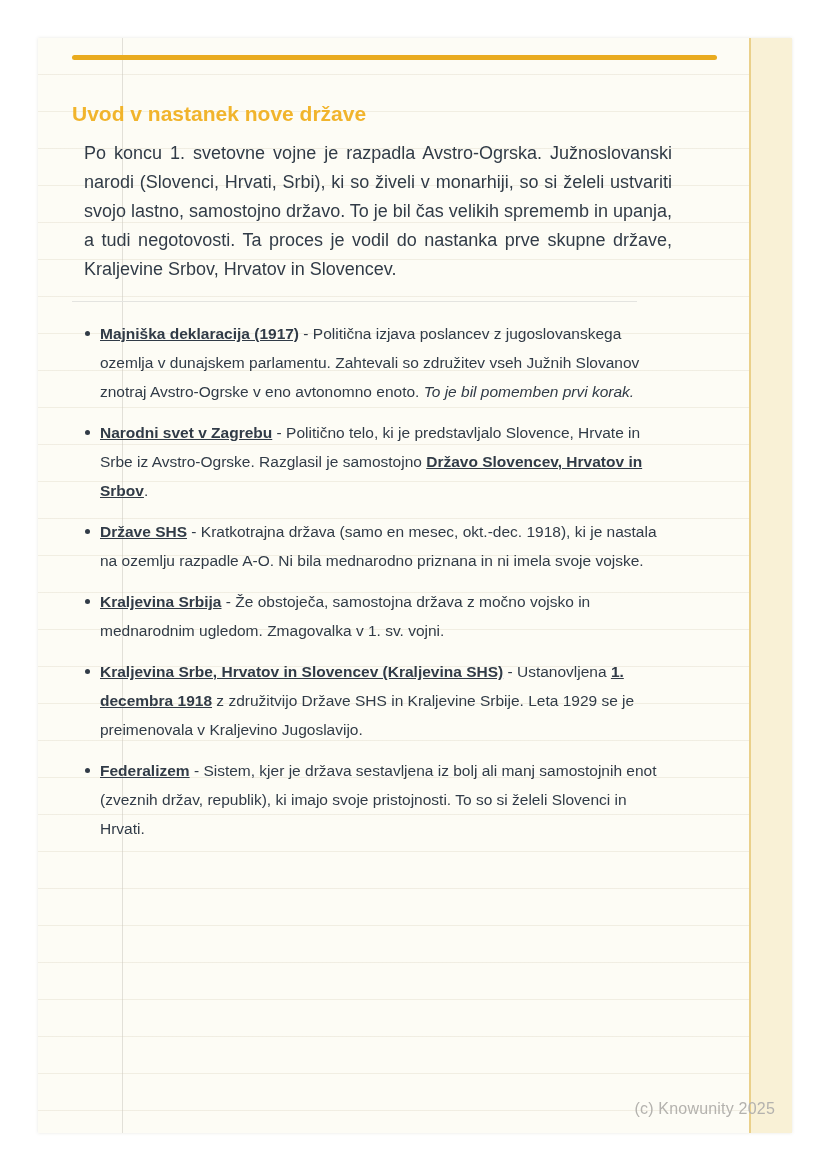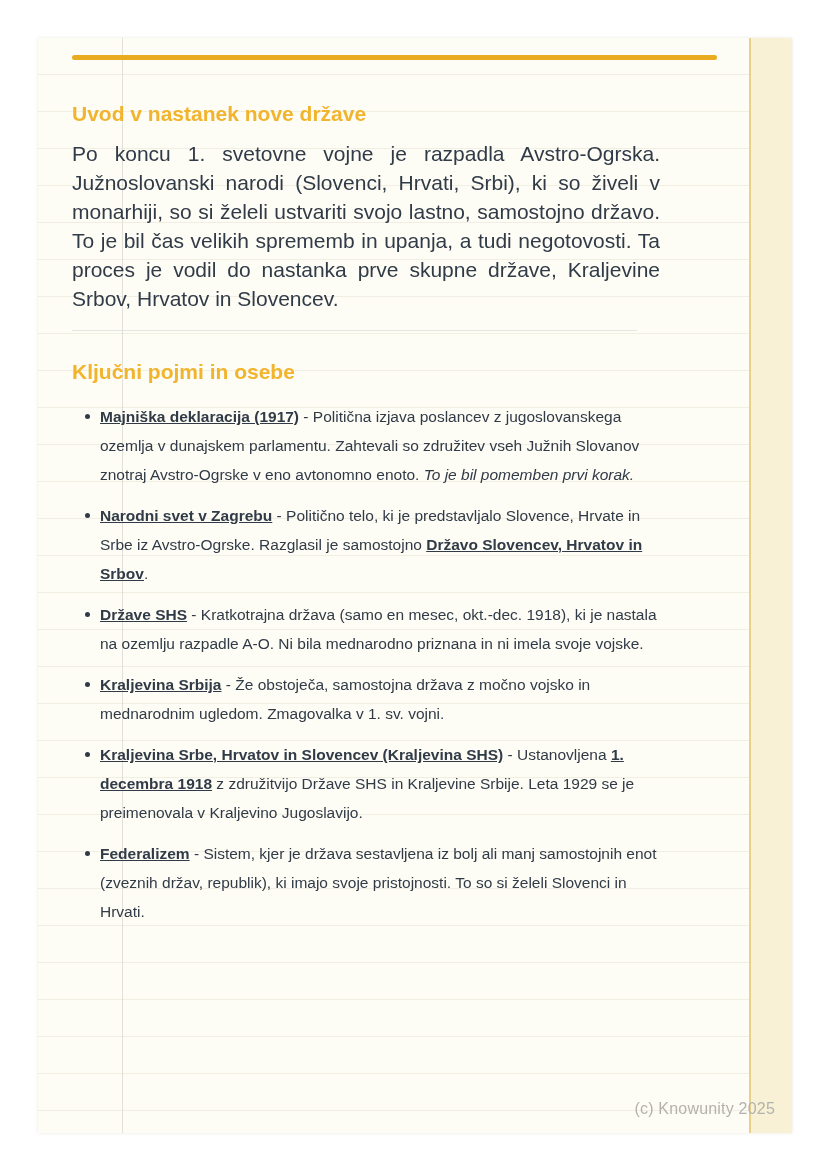--- a/index.html
+++ b/index.html
@@ -40,22 +40,22 @@
     width:645px;height:5px;border-radius:3px;margin-top:17px;
     background:var(--title-color,#E9AB1F);
   }
   .section-heading{
     margin:0;font-size:21px;line-height:26px;font-weight:700;
     color:var(--heading-color,#F1B42C);
   }
   .h-intro{margin-top:41px;}
   .h-terms{margin-top:28px;}
   .intro-paragraph{
-    margin:12px 0 0 0;max-width:588px;
-    font-size:21px;line-height:29px;text-align:justify;
+    margin:12px 0 0 12px;max-width:588px;
+    font-size:18px;line-height:29px;text-align:justify;
   }
   .section-divider{
     width:565px;height:1px;margin-top:17px;
     background:var(--divider,#E4E4E0);
   }
   .terms-list{
     margin:17px 0 0 0;padding:0;list-style:none;max-width:592px;
     font-size:15.5px;line-height:29px;
   }
   .terms-list li{
@@ -81,21 +81,20 @@
   <div class="paper-stripe"></div>
 
   <div class="content">
     <div class="title-rule"></div>
 
     <h2 class="section-heading h-intro">Uvod v nastanek nove države</h2>
     <p class="intro-paragraph">Po koncu 1. svetovne vojne je razpadla Avstro-Ogrska. Južnoslovanski narodi (Slovenci, Hrvati, Srbi), ki so živeli v monarhiji, so si želeli ustvariti svojo lastno, samostojno državo. To je bil čas velikih sprememb in upanja, a tudi negotovosti. Ta proces je vodil do nastanka prve skupne države, Kraljevine Srbov, Hrvatov in Slovencev.</p>
 
     <div class="section-divider"></div>
 
-    <h2 class="section-heading h-terms">Ključni pojmi in osebe</h2>
     <ul class="terms-list">
         <li><b>Majniška deklaracija (1917)</b><span> - Politična izjava poslancev z jugoslovanskega ozemlja v dunajskem parlamentu. Zahtevali so združitev vseh Južnih Slovanov znotraj Avstro-Ogrske v eno avtonomno enoto. </span><i>To je bil pomemben prvi korak.</i></li>
         <li><b>Narodni svet v Zagrebu</b><span> - Politično telo, ki je predstavljalo Slovence, Hrvate in Srbe iz Avstro-Ogrske. Razglasil je samostojno </span><b>Državo Slovencev, Hrvatov in Srbov</b><span>.</span></li>
         <li><b>Države SHS</b><span> - Kratkotrajna država (samo en mesec, okt.-dec. 1918), ki je nastala na ozemlju razpadle A-O. Ni bila mednarodno priznana in ni imela svoje vojske.</span></li>
         <li><b>Kraljevina Srbija</b><span> - Že obstoječa, samostojna država z močno vojsko in mednarodnim ugledom. Zmagovalka v 1. sv. vojni.</span></li>
         <li><b>Kraljevina Srbe, Hrvatov in Slovencev (Kraljevina SHS)</b><span> - Ustanovljena </span><b>1. decembra 1918</b><span> z združitvijo Države SHS in Kraljevine Srbije. Leta 1929 se je preimenovala v Kraljevino Jugoslavijo.</span></li>
         <li><b>Federalizem</b><span> - Sistem, kjer je država sestavljena iz bolj ali manj samostojnih enot (zveznih držav, republik), ki imajo svoje pristojnosti. To so si želeli Slovenci in Hrvati.</span></li>
       </ul>
   </div>
 </div>

